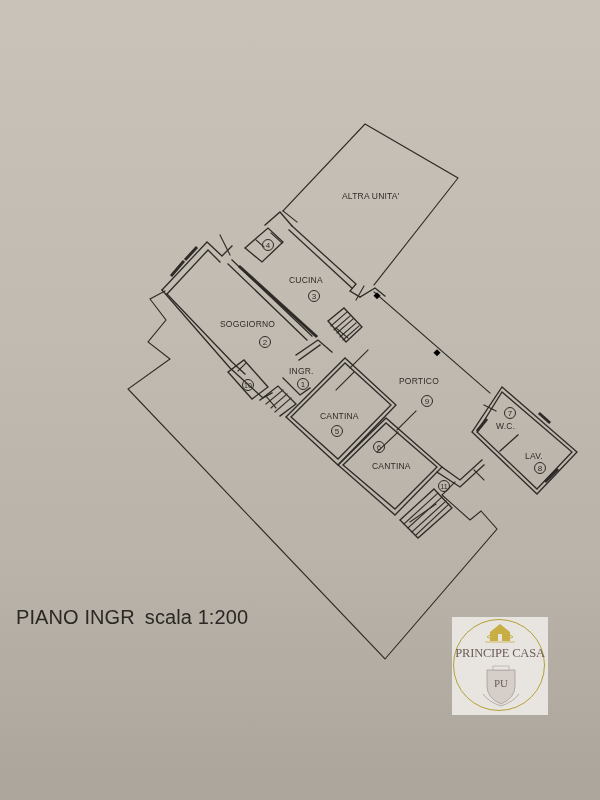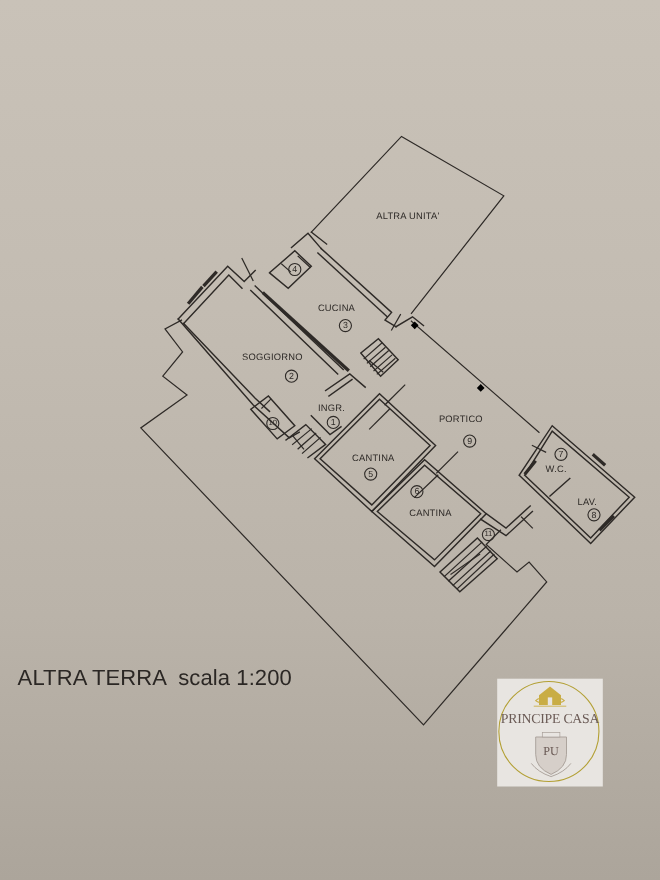--- a/index.html
+++ b/index.html
@@ -191,21 +191,21 @@
 
       <circle class="numc" cx="248" cy="385" r="5.5"></circle>
       <text class="num" x="248" y="385" style="font-size:7px">10</text>
 
       <circle class="numc" cx="444" cy="486" r="5.5"></circle>
       <text class="num" x="444" y="486" style="font-size:7px">11</text>
     </g>
   </svg>
 
   <div class="title">
-    <span>ALTRA TERRA</span><span class="scale">scala 1:200</span>
+    <span>PIANO INGR</span><span class="scale">scala 1:200</span>
   </div>
 
   <div class="logo-box">
     <div class="logo-circle"></div>
     <svg class="logo-house" viewBox="0 0 30 22">
       <path d="M15 1 L25 9 L25 18 L5 18 L5 9 Z" fill="#c9ad45"></path>
       <rect x="13" y="11" width="4" height="7" fill="#e8e5e1"></rect>
       <path d="M2 14 Q6 10 9 14 Q5 17 2 14 Z" fill="none" stroke="#c9ad45" stroke-width="1"></path>
       <path d="M28 14 Q24 10 21 14 Q25 17 28 14 Z" fill="none" stroke="#c9ad45" stroke-width="1"></path>
       <line x1="0" y1="19" x2="30" y2="19" stroke="#c9ad45" stroke-width="0.8"></line>

